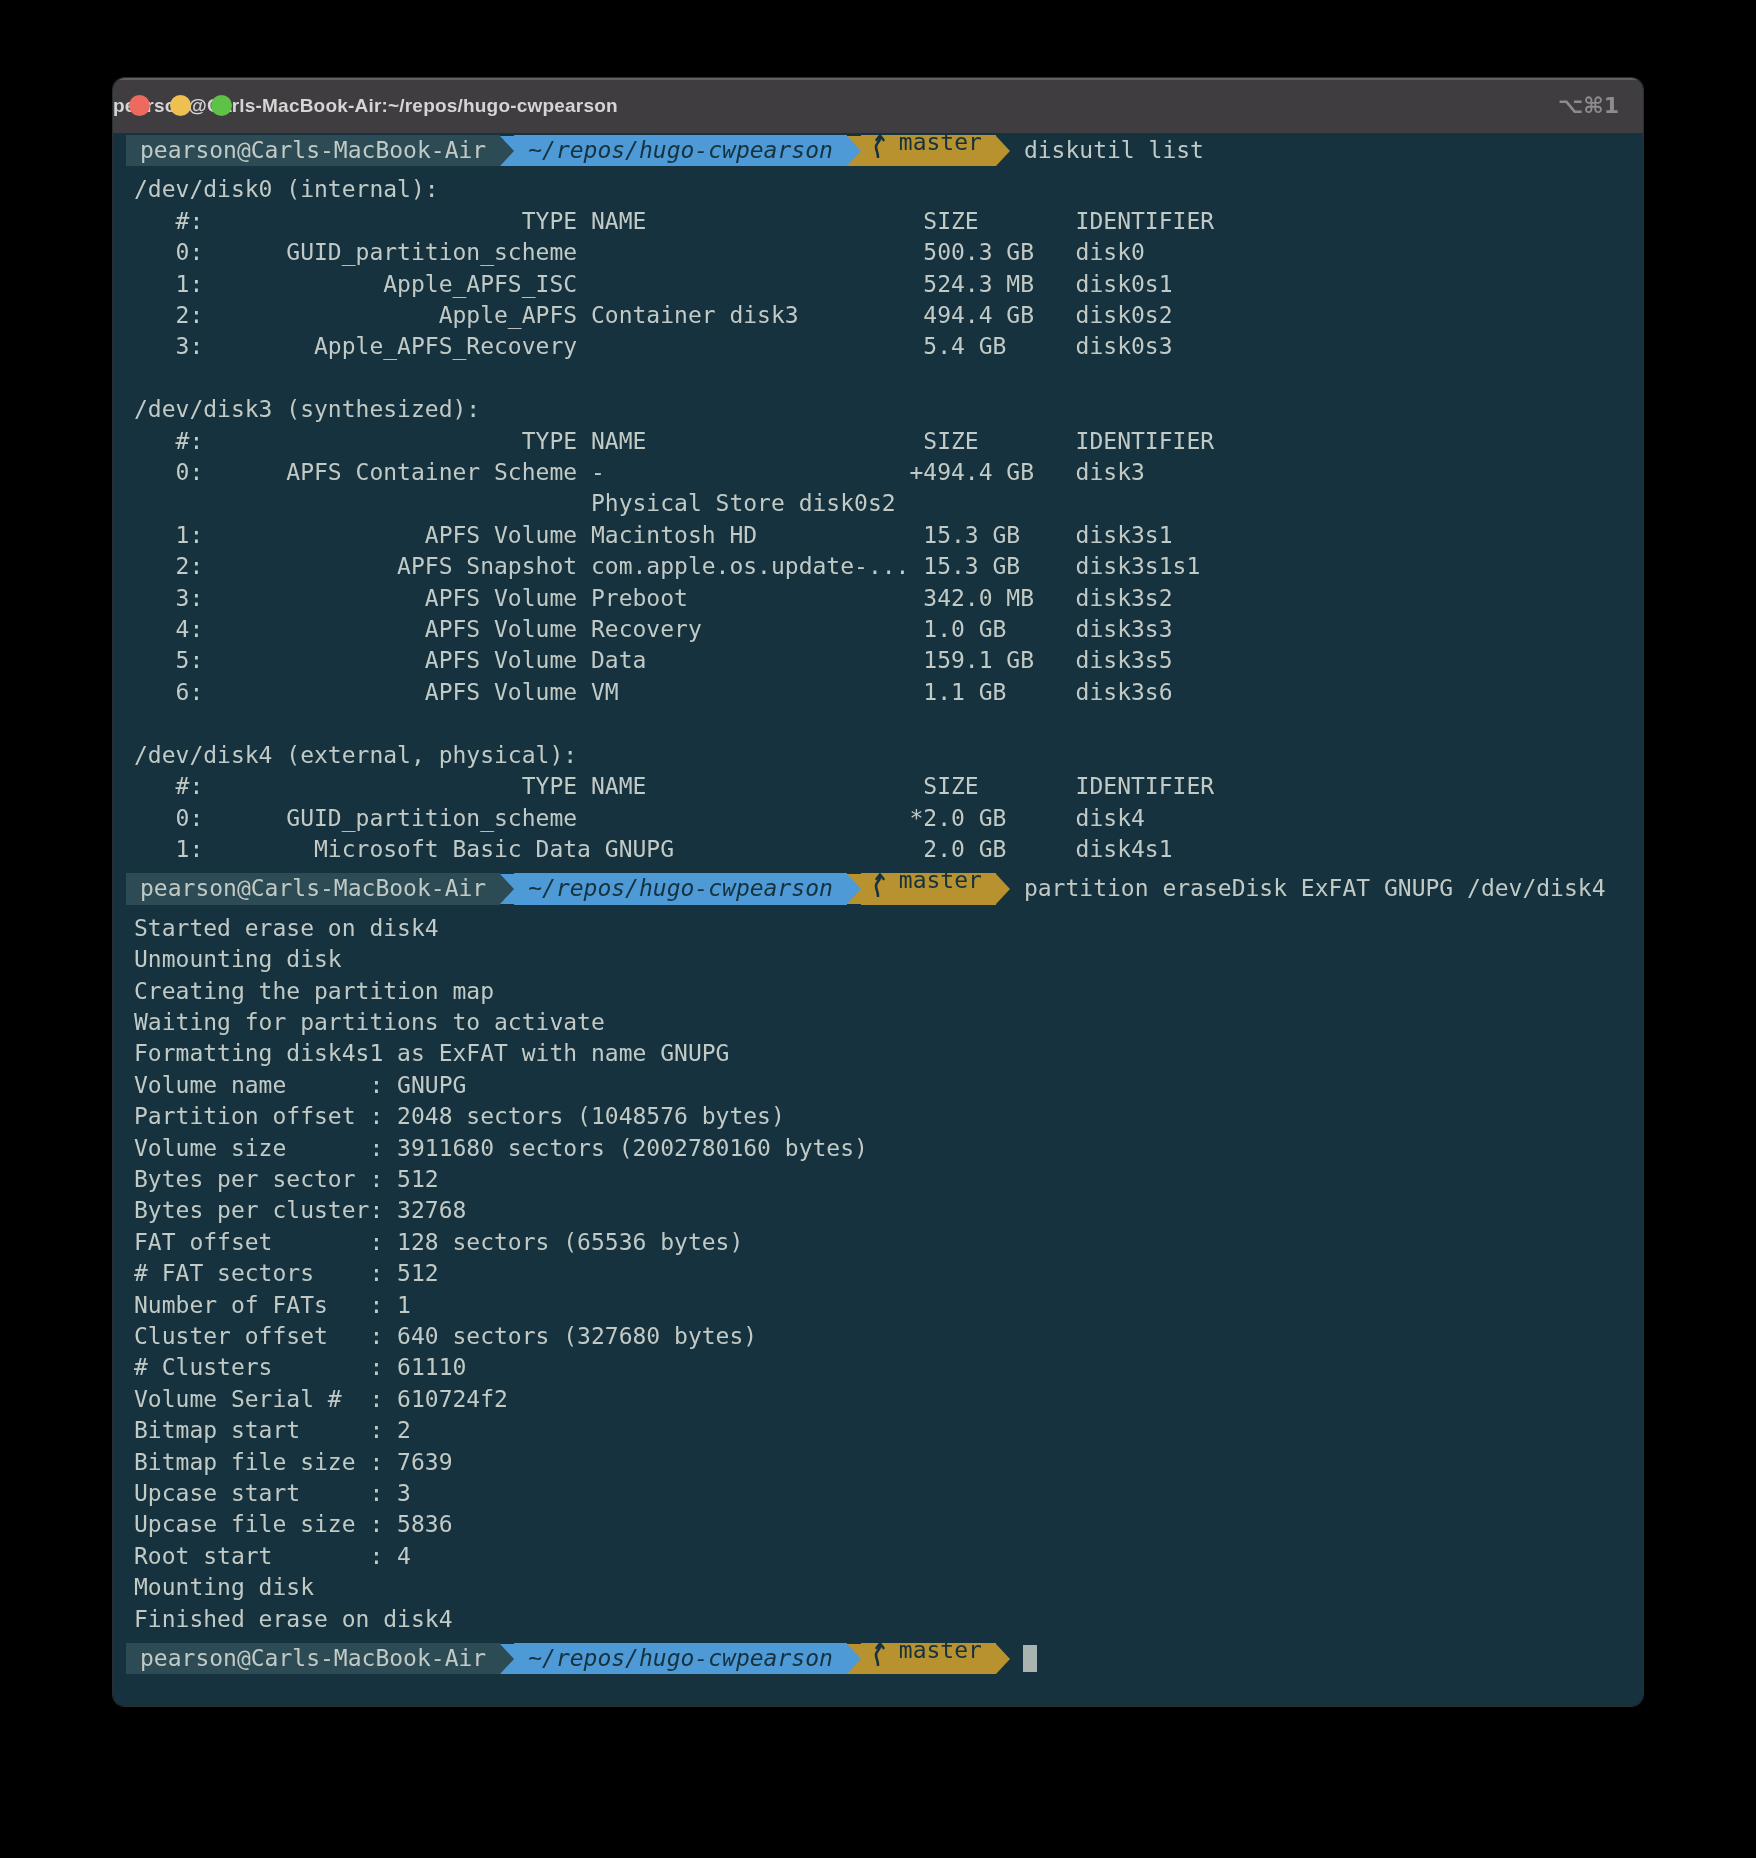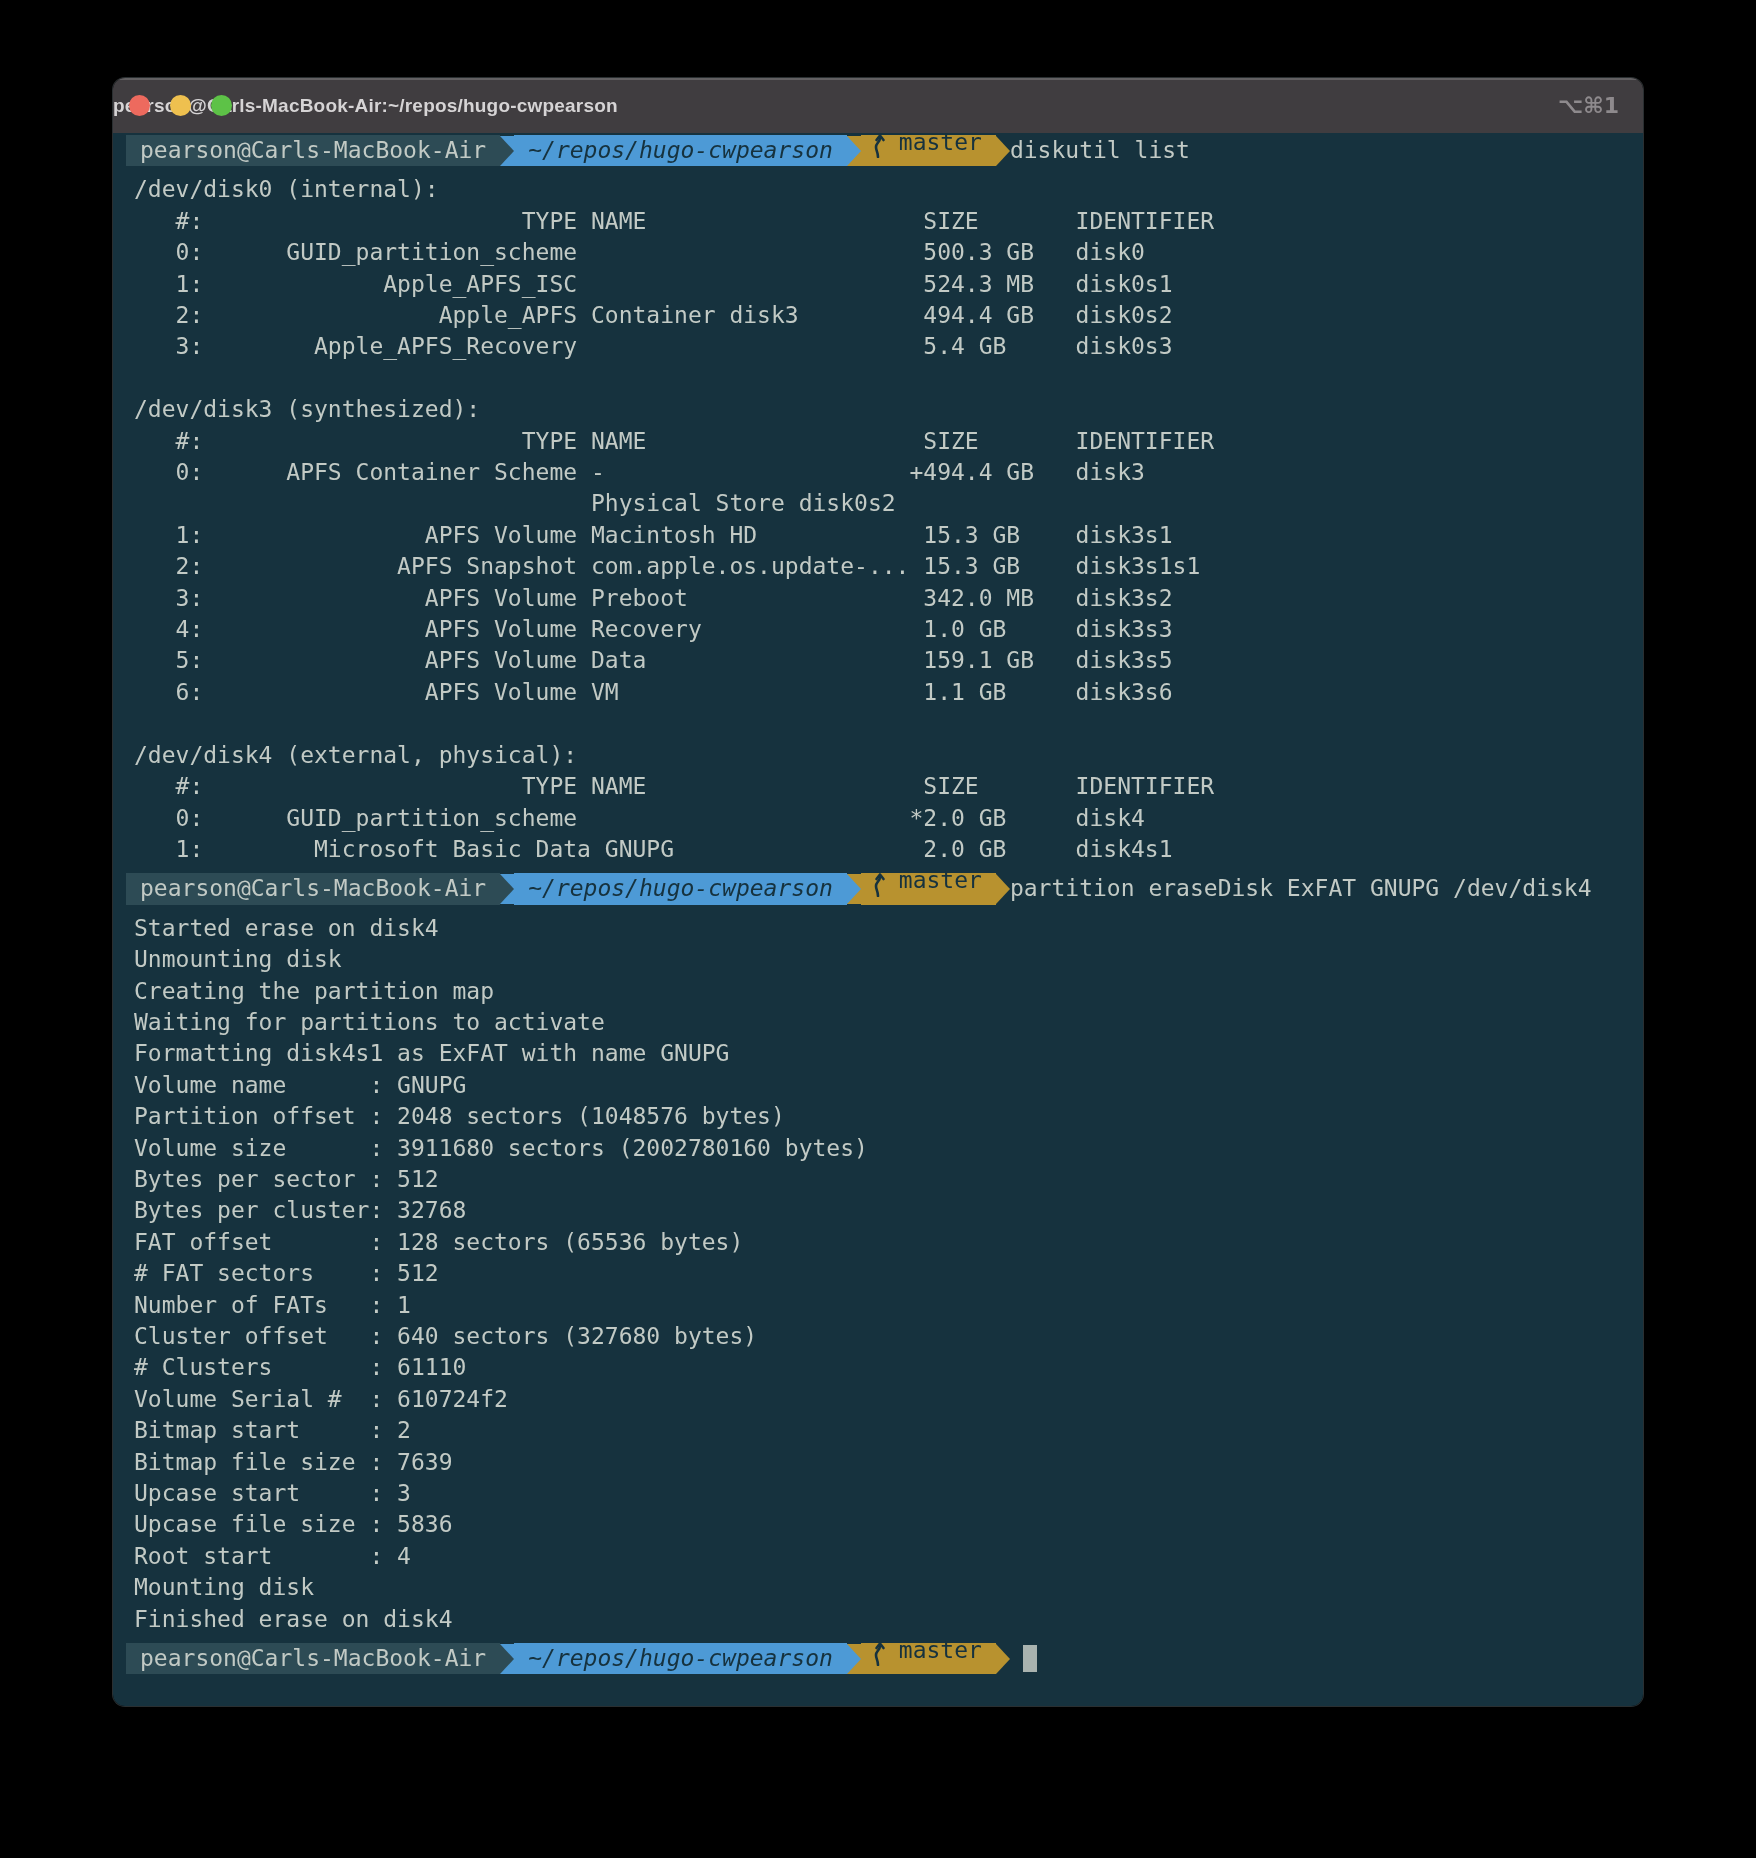--- a/index.html
+++ b/index.html
@@ -64,21 +64,21 @@
   .pseg{display:flex;align-items:center;padding:8px 14px;}
   .pseg.phost{background:var(--host-bg);color:var(--terminal-text);}
   .pseg.ppath{background:var(--path-bg);color:var(--prompt-dark-text);font-style:italic;}
   .pseg.pbranch{background:var(--branch-bg);color:var(--prompt-dark-text);padding-left:10px;align-items:flex-end;}
   .parrow{width:0;height:0;align-self:center;
     border-top:15.7px solid transparent;border-bottom:15.7px solid transparent;
     border-left:14px solid transparent;}
   .parrow.a-host{border-left-color:var(--host-bg);background:var(--path-bg);}
   .parrow.a-path{border-left-color:var(--path-bg);background:var(--branch-bg);}
   .parrow.a-branch{border-left-color:var(--branch-bg);background:transparent;}
-  .cmd{display:flex;align-items:center;color:var(--terminal-text);}
+  .cmd{margin-left:14px;display:flex;align-items:center;color:var(--terminal-text);}
   .branch-icon-svg{margin-right:8px;display:block;}
   .cursor{width:14px;height:27px;background:var(--cursor);align-self:center;margin-left:13px;}
 </style>
 </head>
 <body>
 
 <div class="window">
 
   <div class="titlebar">
     <div class="traffic">

